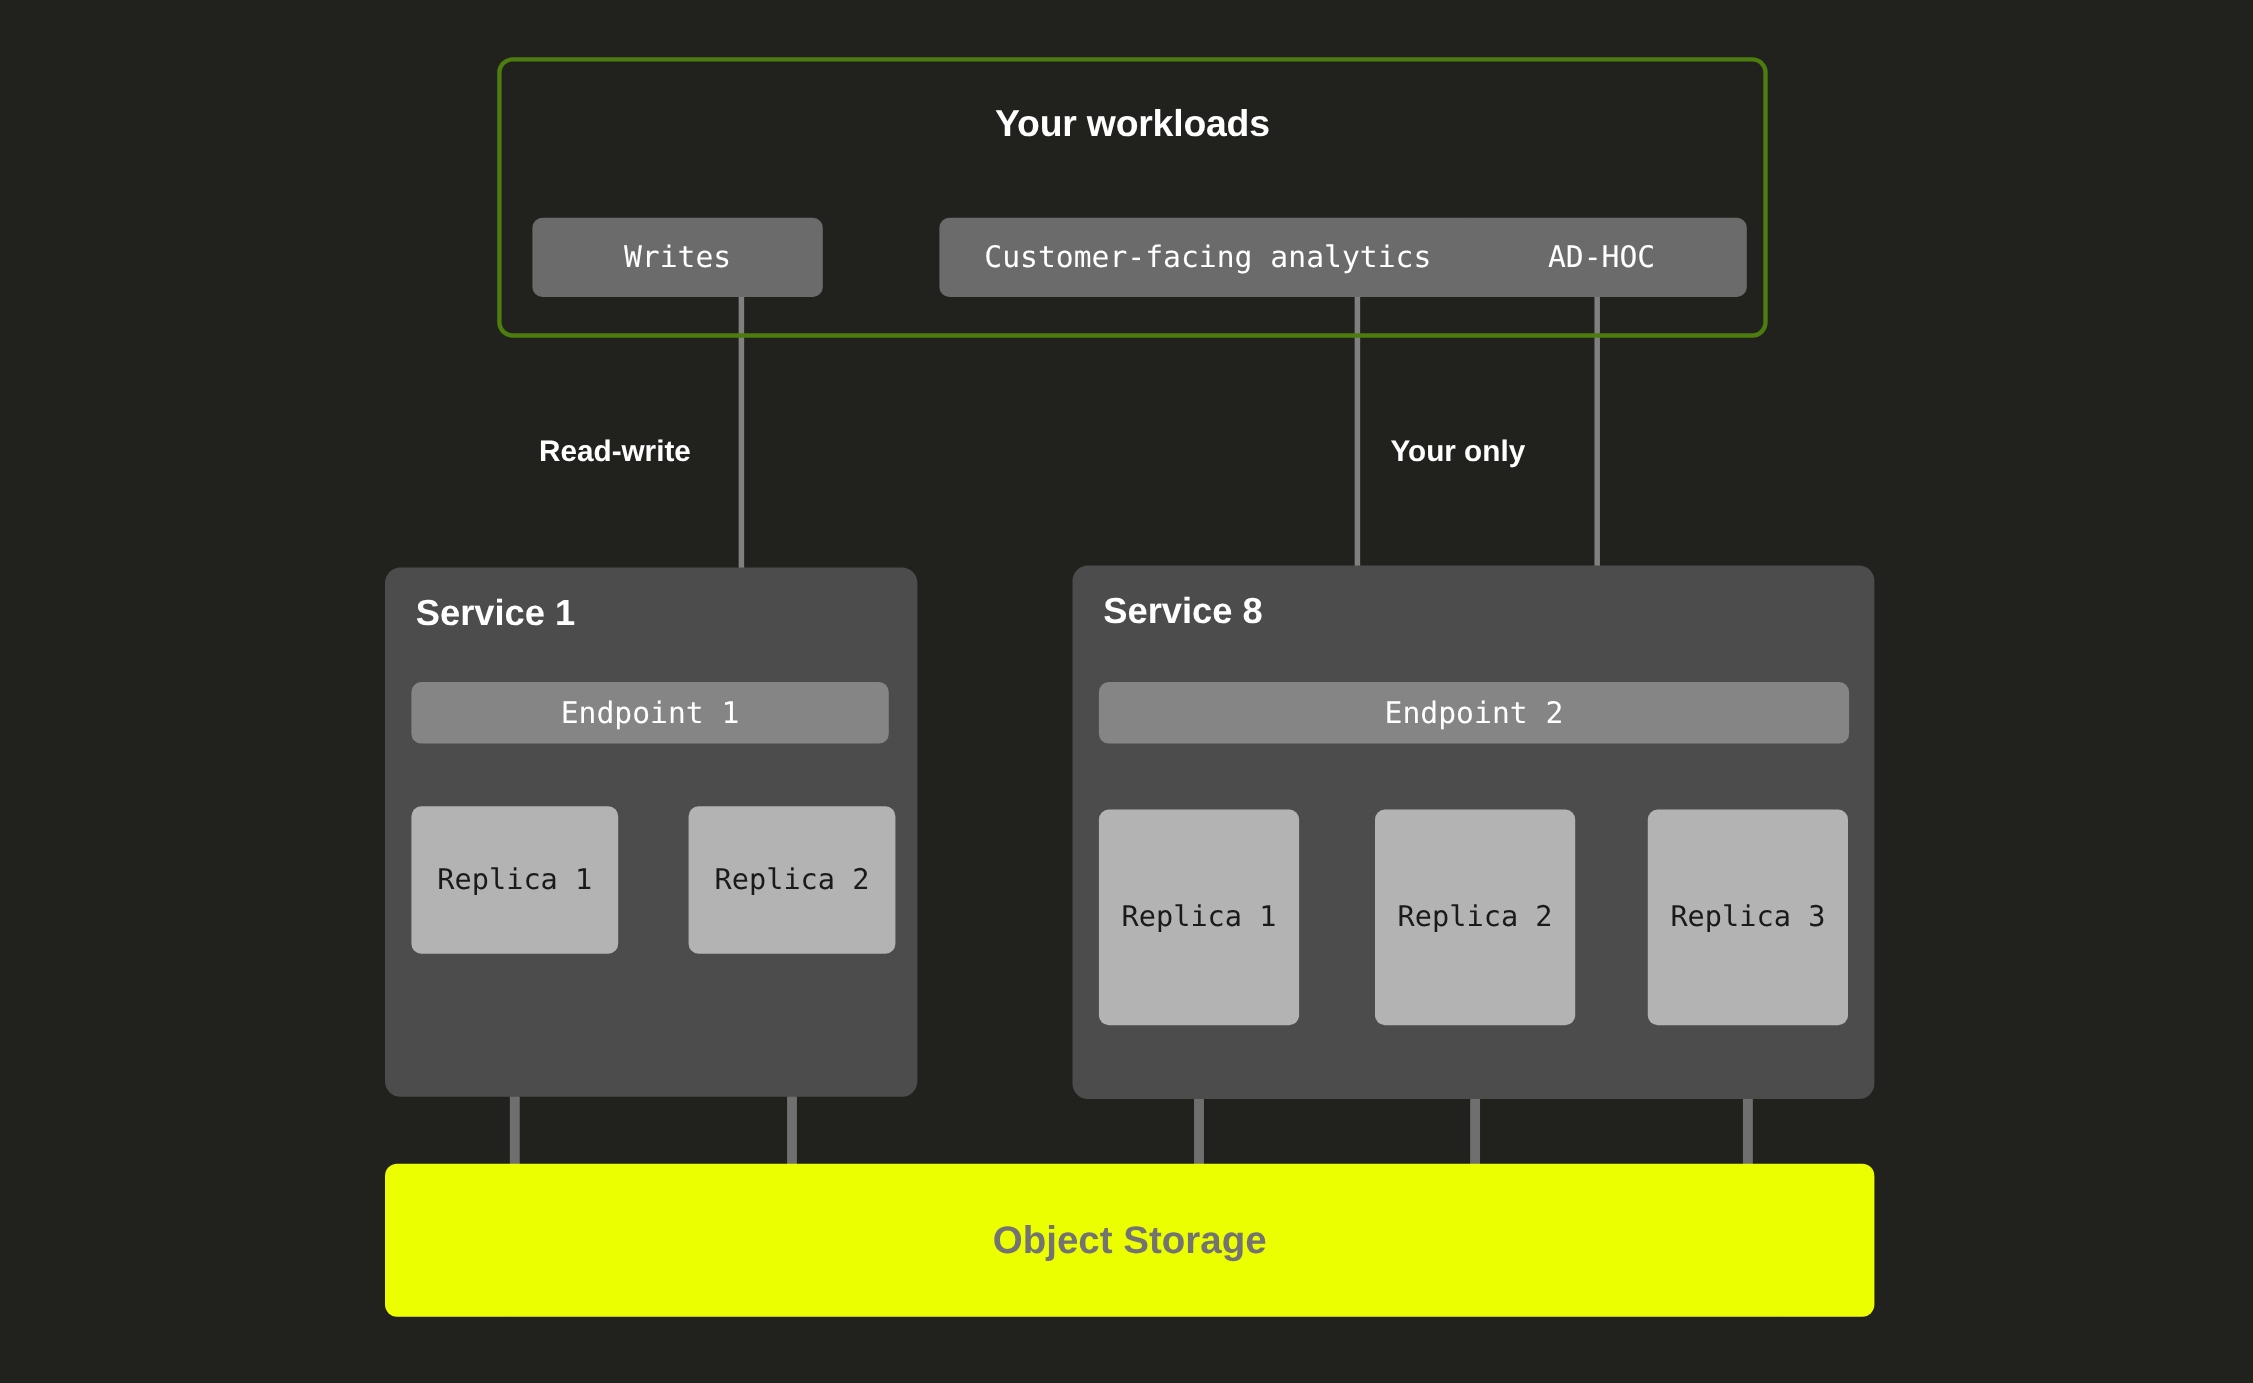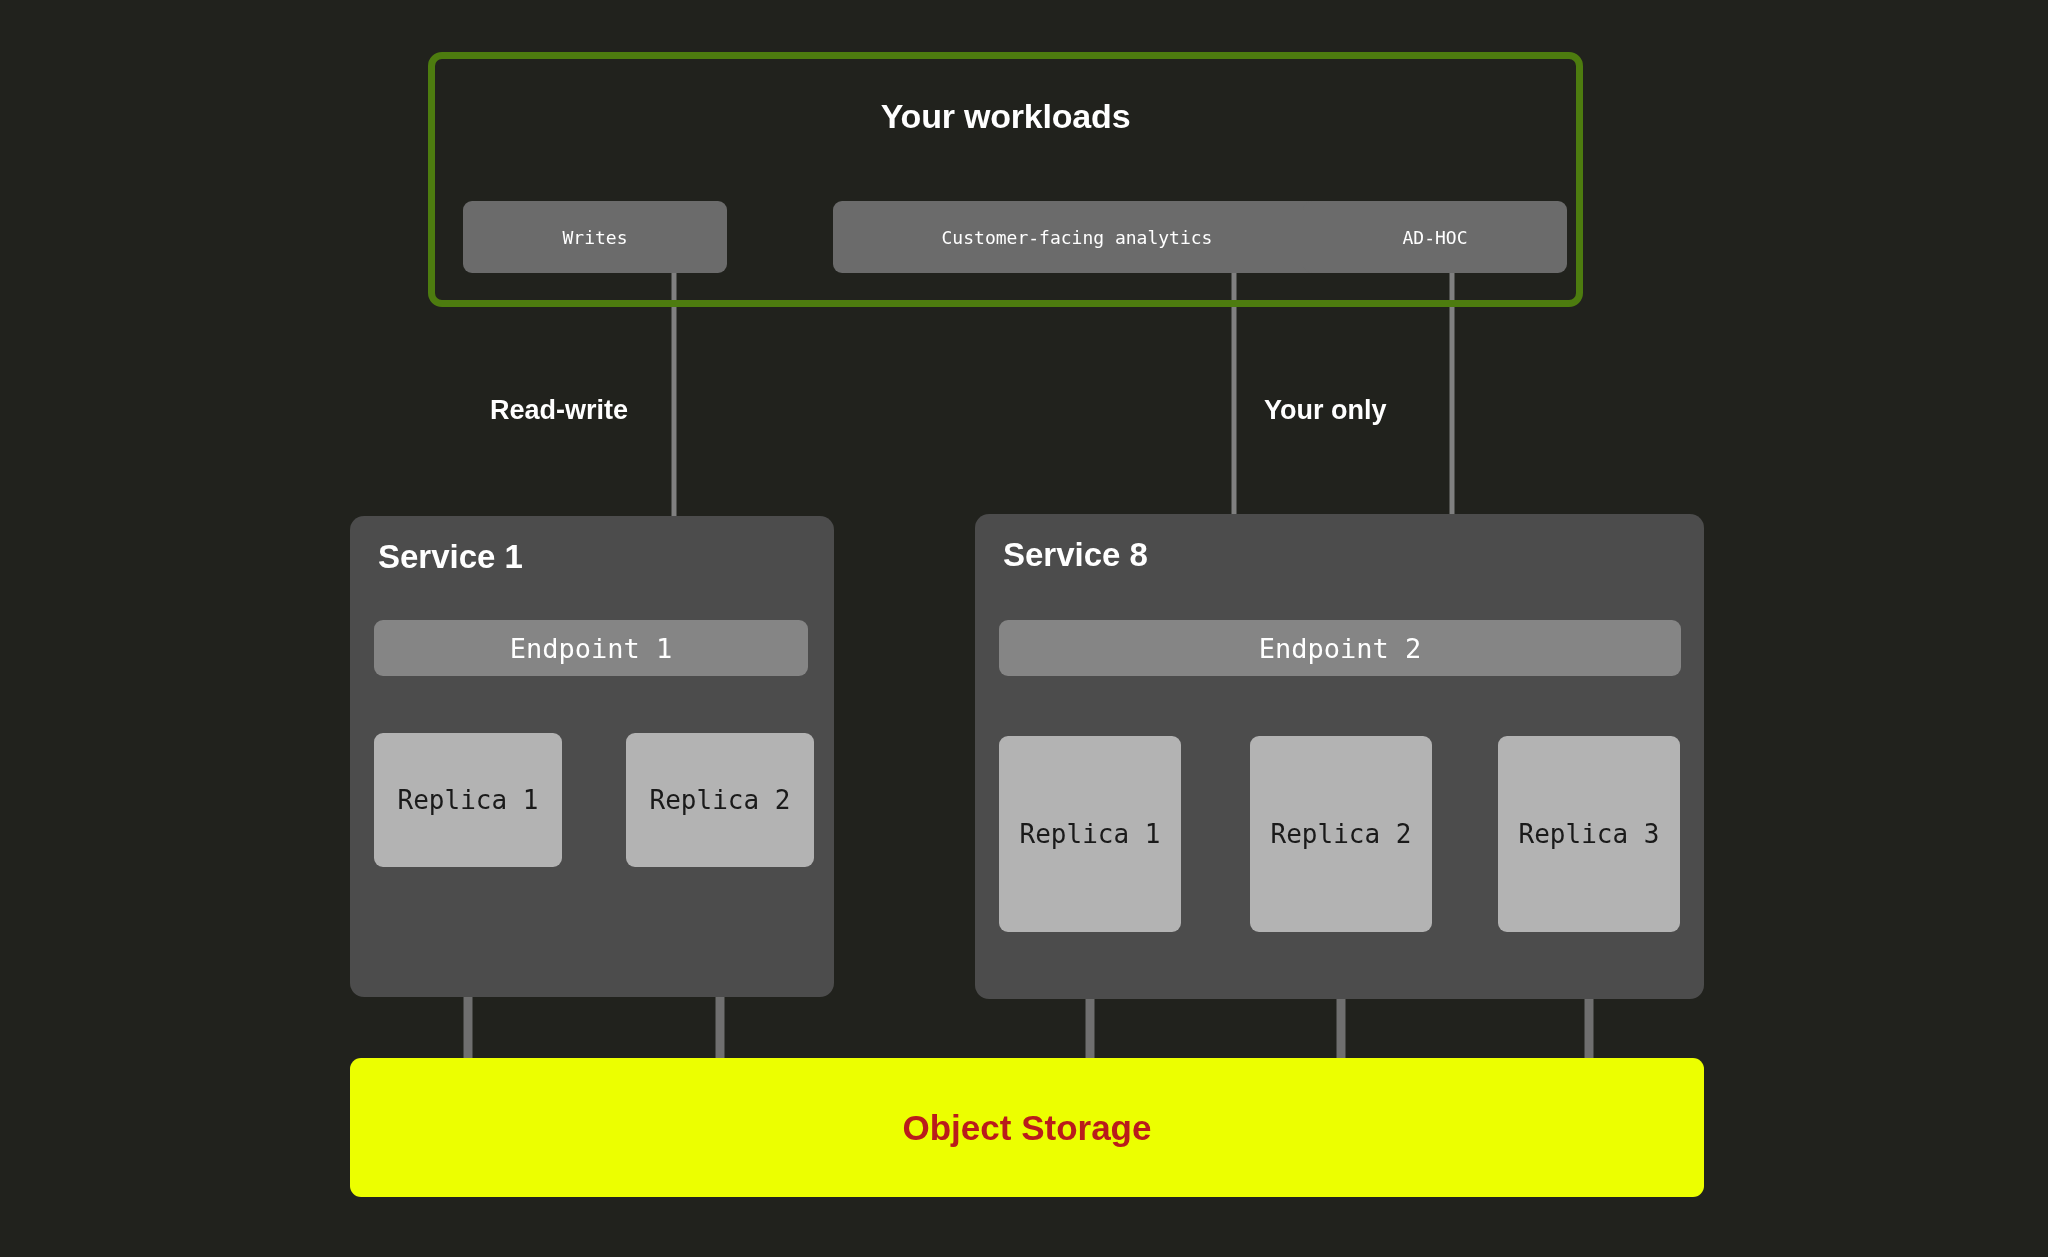--- a/index.html
+++ b/index.html
@@ -20,26 +20,26 @@
     left: 0; top: 0;
     width: 2048px;
     height: 1257px;
     pointer-events: none;
     z-index: 1;
   }
 
   
   .workloads-box {
     position: absolute;
-    left: 428px;
+    left: 452px;
     top: 52px;
     width: 1155px;
     height: 255px;
     box-sizing: border-box;
-    border: 7px solid #4d7c0f;
+    border: 4px solid #4d7c0f;
     border-radius: 14px;
     z-index: 2;
     background: transparent;
   }
   .workloads-title {
     position: absolute;
     left: 0;
     top: 38px;
     width: 100%;
     text-align: center;
@@ -56,21 +56,21 @@
     height: 72px;
   }
   .wl-chip {
     position: absolute;
     top: 0;
     height: 72px;
     background: #6b6b6b;
     border-radius: 9px;
     color: #ffffff;
     font-family: "DejaVu Sans Mono", "Liberation Mono", monospace;
-    font-size: 18px;
+    font-size: 27px;
     display: flex;
     align-items: center;
     justify-content: center;
     box-sizing: border-box;
   }
   .wl-chip.c0 { left: 28px;  width: 264px; }
   .wl-chip.c1 { left: 398px; width: 488px; }
   .wl-chip.c2 { left: 868px; width: 264px; }
 
   
@@ -142,21 +142,21 @@
     position: absolute;
     left: 350px;
     top: 1058px;
     width: 1354px;
     height: 139px;
     background: #ecff00;
     border-radius: 11px;
     display: flex;
     align-items: center;
     justify-content: center;
-    color: #b91c1c;
+    color: #737373;
     font-size: 35px;
     font-weight: bold;
     z-index: 3;
   }
 </style>
 </head>
 <body>
 
 <div id="stage">
 

